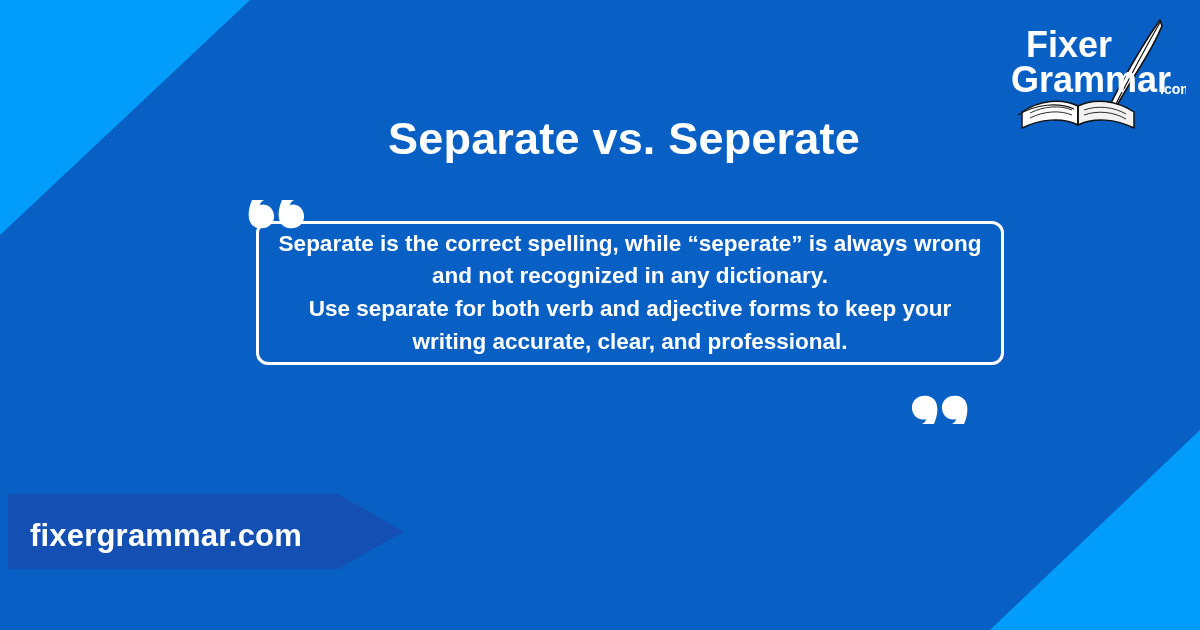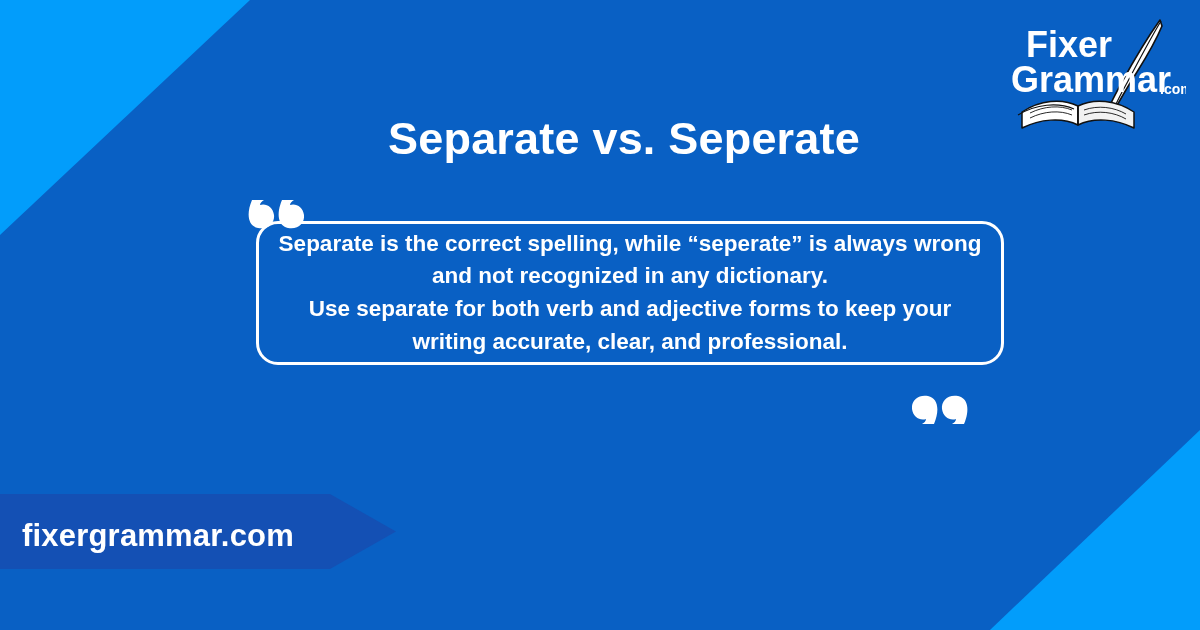--- a/index.html
+++ b/index.html
@@ -75,21 +75,21 @@
 
   
   #quote-box {
     position: absolute;
     left: 256px;
     top: 221px;
     width: 748px;
     height: 144px;
     box-sizing: border-box;
     border: 3px solid #ffffff;
-    border-radius: 22px;
+    border-radius: 12px;
     display: flex;
     align-items: center;
     justify-content: center;
   }
   #quote-text {
     color: #ffffff;
     font-size: 22.5px;
     font-weight: 700;
     line-height: 1.45;
     text-align: center;
@@ -108,21 +108,21 @@
     position: absolute;
     left: 912px;
     top: 382px;
     width: 60px;
     height: 46px;
   }
 
   
   #url-banner {
     position: absolute;
-    left: 0;
+    left: 8px;
     top: 494px;
     width: 396px;
     height: 75px;
   }
   #url-banner-shape {
     position: absolute;
     inset: 0;
     background: #1450b4;
     clip-path: polygon(0 0, 330px 0, 396px 50%, 330px 100%, 0 100%);
   }

